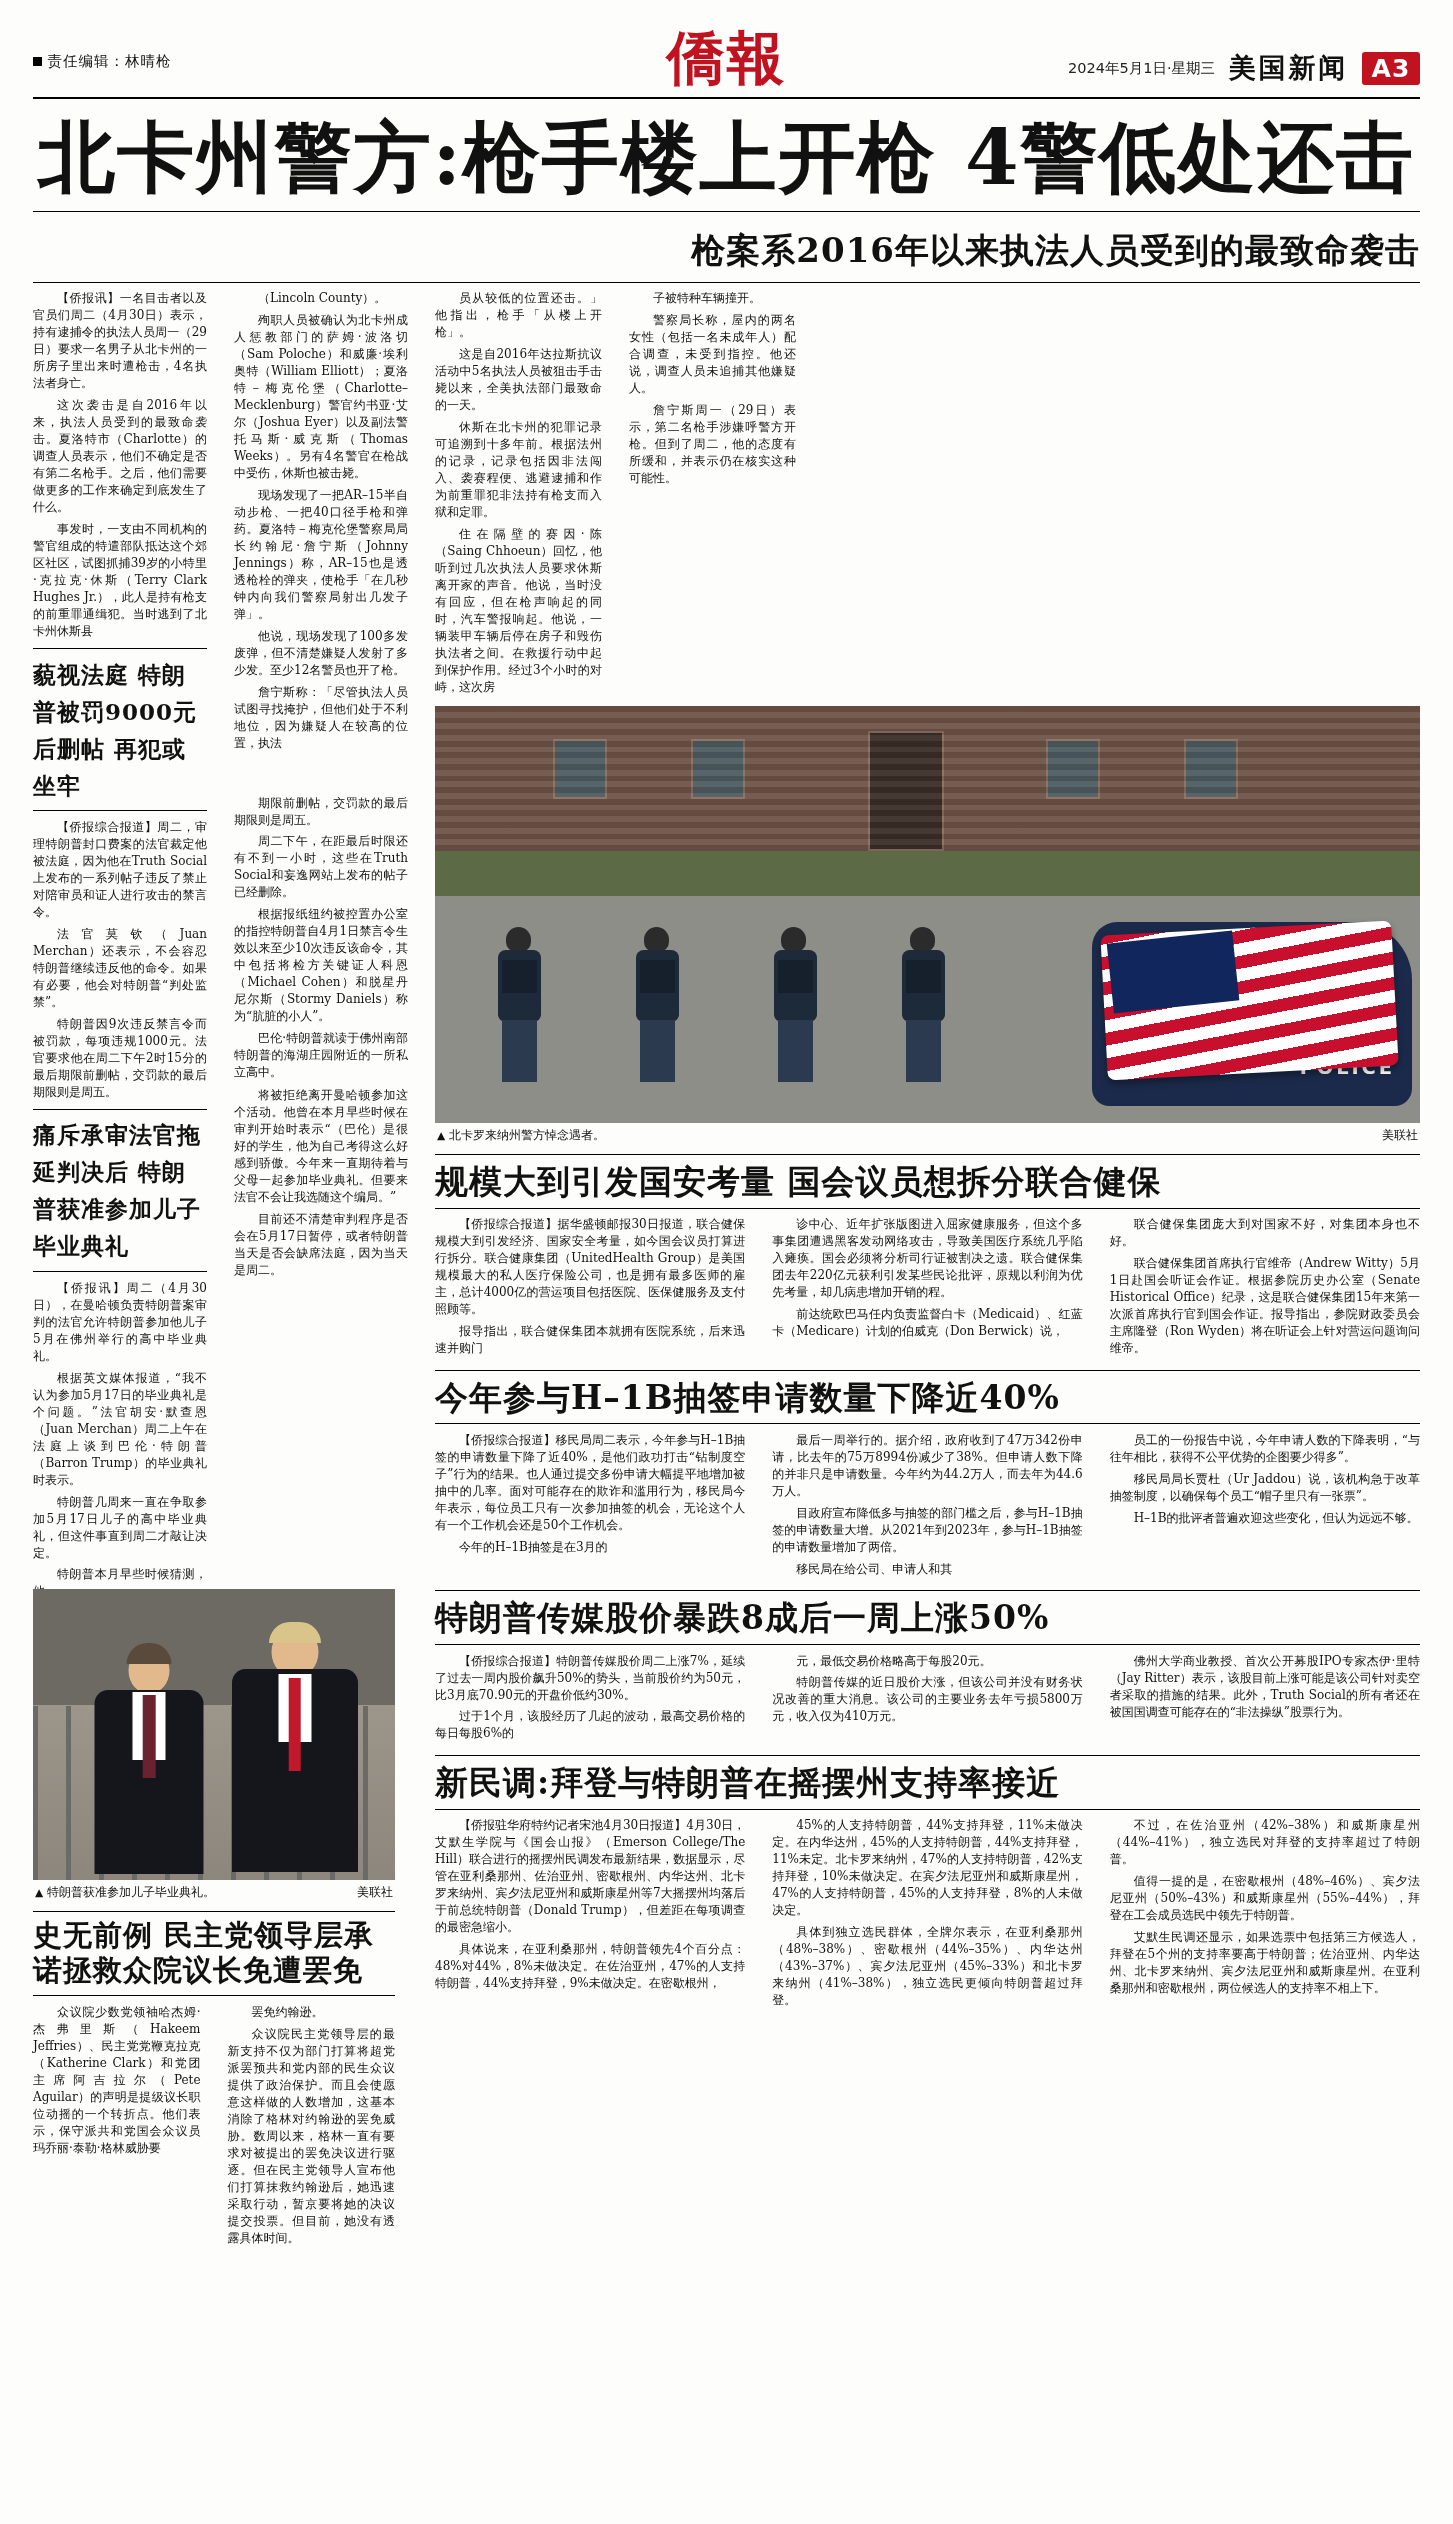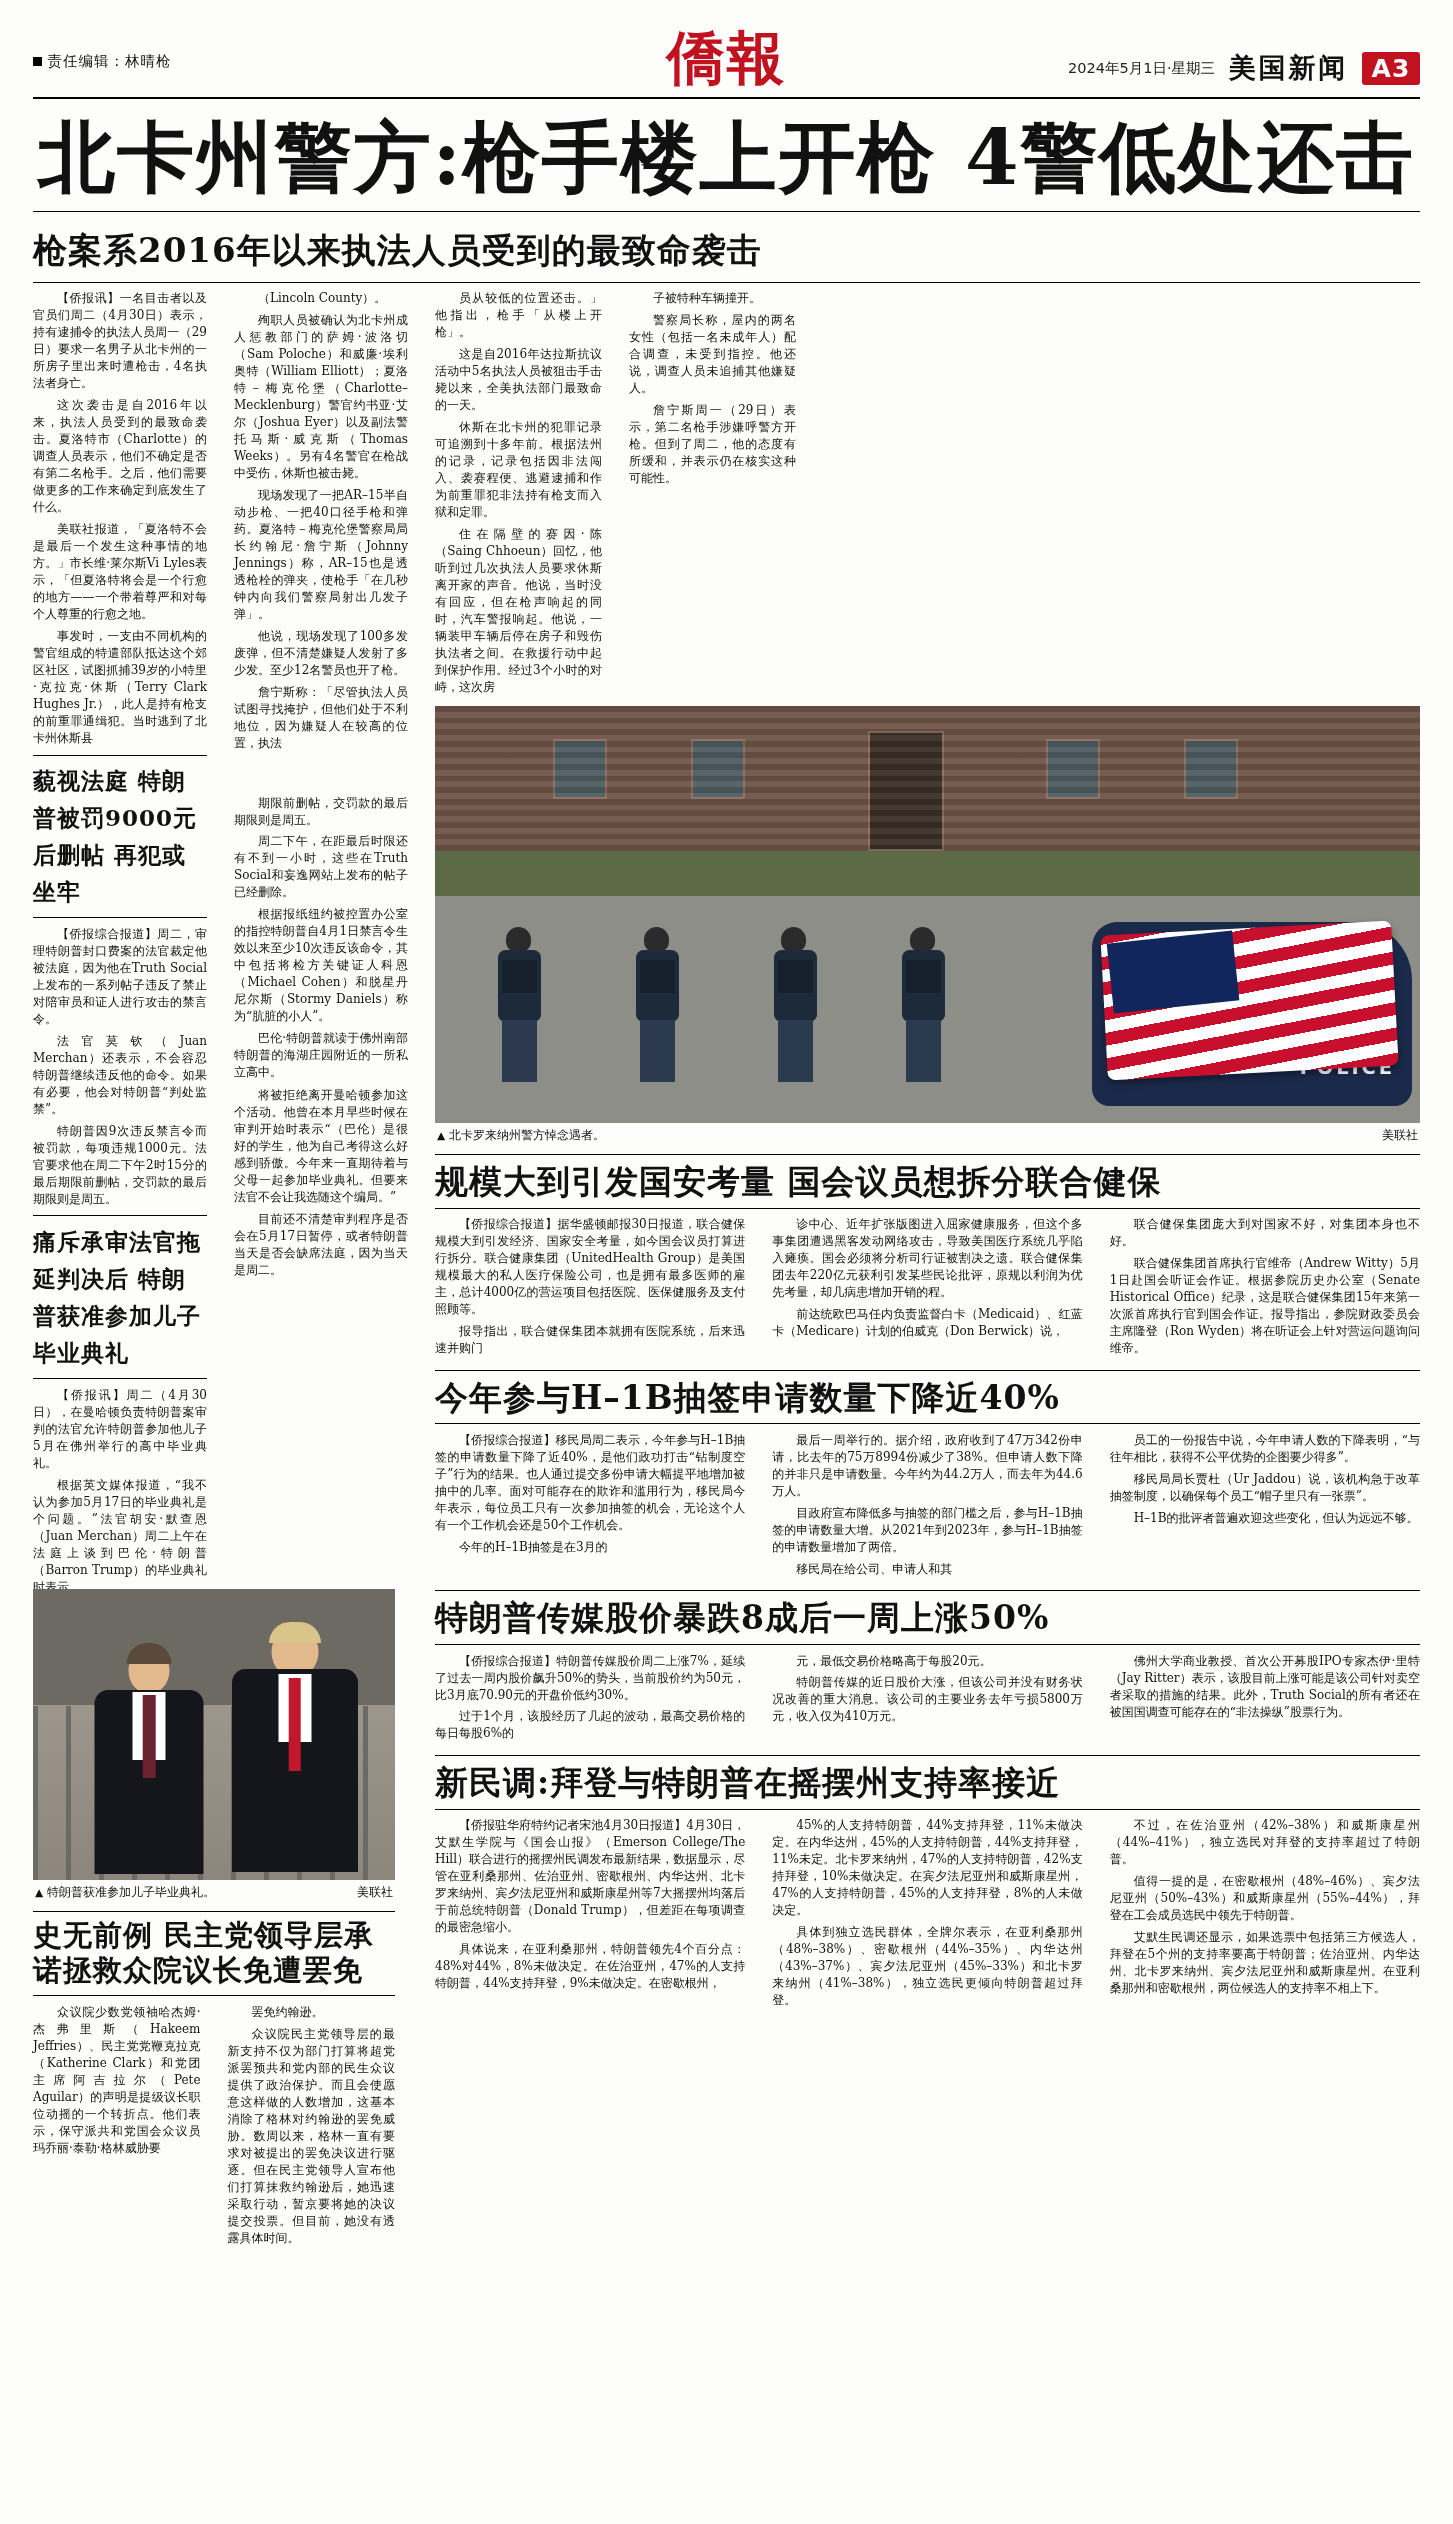--- a/index.html
+++ b/index.html
@@ -29,21 +29,21 @@
 
   
   .headline-wrap { border-bottom:1.9px solid #000; padding:13.6px 0 9.7px 0; }
   .headline {
     font-family:"DejaVu Serif","Liberation Serif",serif;
     font-size:77px; font-weight:bold; text-align:center; letter-spacing:1.9px;
     line-height:89px; margin:0;
   }
   .subhead {
     font-family:"DejaVu Serif","Liberation Serif",serif;
-    font-size:34px; font-weight:bold; text-align:left; letter-spacing:1px;
+    font-size:34px; font-weight:bold; text-align:right; letter-spacing:1px;
     margin:15.5px 0 7.8px 0;
   }
 
   
   .cols { display:flex; gap:27px; }
   .col { flex:1 1 0; min-width:0; }
   .body-text {
     font-size:12px; line-height:17px; text-align:justify;
     font-family:"DejaVu Serif","Liberation Serif",serif;
     color:#111;
@@ -128,21 +128,20 @@
   </div>
   <div class="subhead">枪案系2016年以来执法人员受到的最致命袭击</div>
   <hr class="hr-thin">
 
   <div class="cols" style="align-items:flex-start;">
 
     <div class="col" style="max-width:174px;">
       <div class="body-text">
         <p>【侨报讯】一名目击者以及官员们周二（4月30日）表示，持有逮捕令的执法人员周一（29日）要求一名男子从北卡州的一所房子里出来时遭枪击，4名执法者身亡。</p>
         <p>这次袭击是自2016年以来，执法人员受到的最致命袭击。夏洛特市（Charlotte）的调查人员表示，他们不确定是否有第二名枪手。之后，他们需要做更多的工作来确定到底发生了什么。</p>
-        <p>美联社报道，「夏洛特不会是最后一个发生这种事情的地方。」市长维·莱尔斯Vi Lyles表示，「但夏洛特将会是一个行愈的地方——一个带着尊严和对每个人尊重的行愈之地。</p>
         <p>事发时，一支由不同机构的警官组成的特遣部队抵达这个郊区社区，试图抓捕39岁的小特里·克拉克·休斯（Terry Clark Hughes Jr.），此人是持有枪支的前重罪通缉犯。当时逃到了北卡州休斯县</p>
       </div>
       <div class="sec-head h1">藐视法庭 特朗普被罚9000元后删帖 再犯或坐牢</div>
       <div class="body-text">
         <p>【侨报综合报道】周二，审理特朗普封口费案的法官裁定他被法庭，因为他在Truth Social上发布的一系列帖子违反了禁止对陪审员和证人进行攻击的禁言令。</p>
         <p>法官莫钦（Juan Merchan）还表示，不会容忍特朗普继续违反他的命令。如果有必要，他会对特朗普“判处监禁”。</p>
         <p>特朗普因9次违反禁言令而被罚款，每项违规1000元。法官要求他在周二下午2时15分的最后期限前删帖，交罚款的最后期限则是周五。</p>
       </div>
       <div class="sec-head h1">痛斥承审法官拖延判决后 特朗普获准参加儿子毕业典礼</div>
       <div class="body-text">

